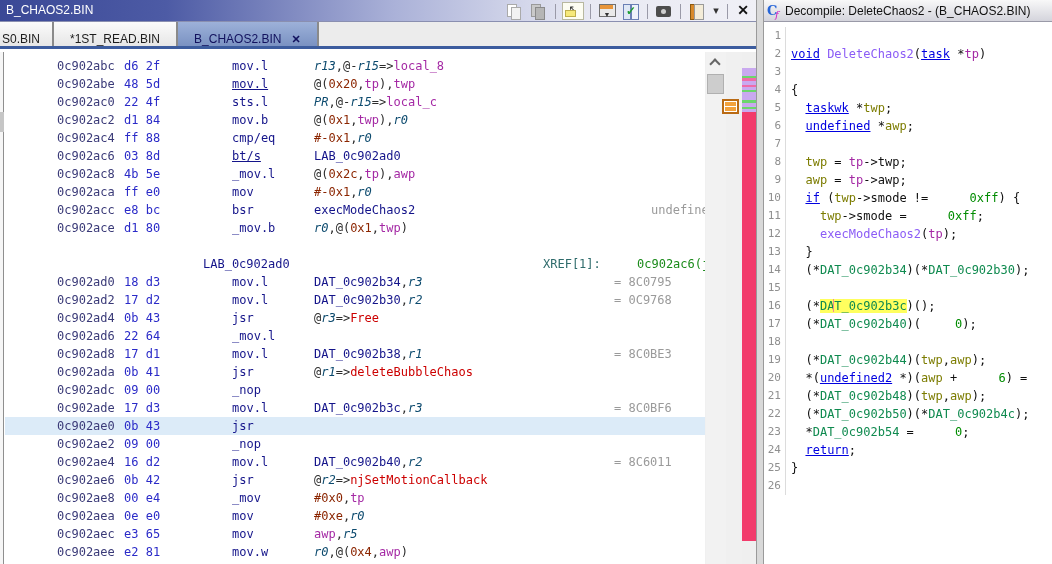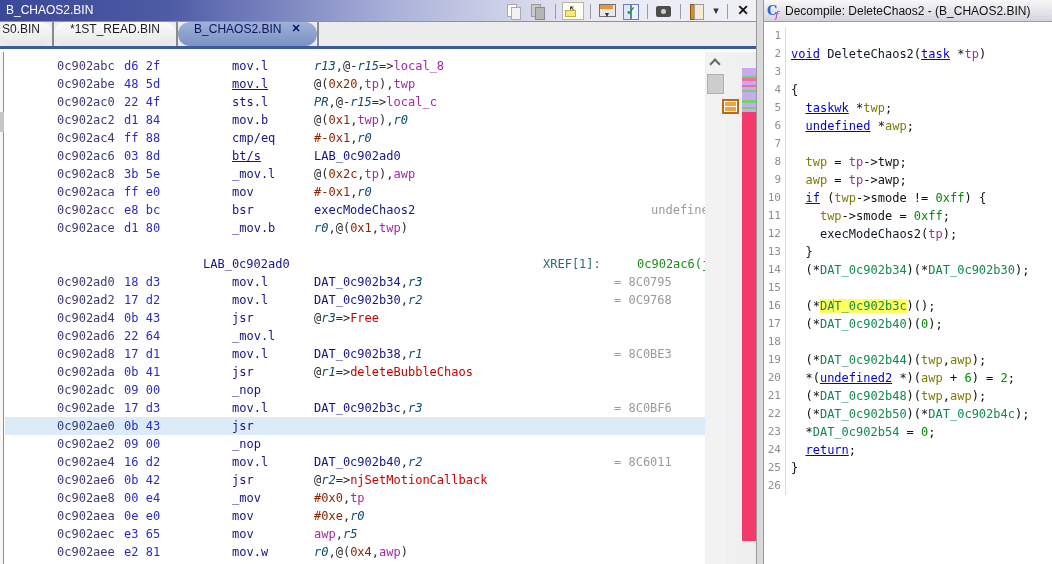--- a/index.html
+++ b/index.html
@@ -32,22 +32,22 @@
   .ic-diff-view span { top:2px; color:#1f9e32; font-weight:bold; font-size:12px; z-index:1; }
   .ic-camera-snapshot::before { content:""; position:absolute; left:2px; top:4px; width:15px; height:11px; background:#4d4d4d; border-radius:2px; }
   .ic-camera-snapshot::after { content:""; position:absolute; left:7px; top:7px; width:5px; height:5px; background:#cfcfcf; border-radius:50%; }
   .ic-bookmark-margin::before { content:""; position:absolute; left:3px; top:2px; width:4px; height:14px; background:#d98a2b; border:1px solid #8a5a10; }
   .ic-bookmark-margin::after { content:""; position:absolute; left:7px; top:2px; width:8px; height:14px; background:#f4ecd8; border:1px solid #9a9a9a; }
   .ic-dropdown-arrow { width:10px; } .ic-dropdown-arrow span { top:2px; color:#333; }
   .ic-close { width:18px; } .ic-close span { top:0px; font-size:14px; font-weight:bold; color:#111; }
 
   #tabbar { position:absolute; left:0; top:22px; width:756px; height:27px; background:#ececec;
     display:flex; align-items:stretch; border-bottom:3px solid #3c5c9e; }
-  .tab { display:flex; align-items:flex-start; padding:0 16px; font-size:12px; color:#1c1c1c;
-    background:linear-gradient(#fbfbfb,#e6e6e6); white-space:nowrap;border-radius:12px; }
+  .tab { display:flex; align-items:flex-end; padding:0 16px; font-size:12px; color:#1c1c1c;
+    background:linear-gradient(#fbfbfb,#e6e6e6); white-space:nowrap; }
   .tab:first-child { width:52px; padding:0 4px 0 2px; overflow:hidden; }
   .tab.active { background:linear-gradient(#9db1d9,#7a92c2); color:#12125e; }
   .tab.active .tab-close { margin-left:10px; font-size:11px; font-weight:bold; color:#12125e; }
   .tabsep { width:2px; background:#8a8a8a; }
 
   #listing { position:absolute; left:0; top:52px; width:756px; height:512px; background:#fff;
     font-family:"DejaVu Sans Mono", monospace; font-size:12px; overflow:hidden; }
   #left-margin-strip { position:absolute; left:0; top:0; width:4px; height:512px; background:#f6f6f6; border-right:1px solid #8f8f8f; }
   #left-margin-tick { position:absolute; left:0; top:60px; width:4px; height:20px; background:#c6c6c6; }
   #rows { position:absolute; left:5px; top:5px; width:700px; }
@@ -98,25 +98,25 @@
   #dec-icon { font-family:"DejaVu Serif", serif; margin-right:4px; position:relative; width:14px; height:16px; }
   #dec-icon .c { color:#2565d8; font-weight:bold; font-size:13px; position:absolute; left:0; top:0; }
   #dec-icon .f { color:#d020c0; font-style:italic; font-size:10px; position:absolute; left:8px; top:6px; }
   #dec-body { position:absolute; left:0; top:22px; width:288px; height:542px; overflow:hidden;
     font-family:"DejaVu Sans Mono", monospace; font-size:12px; padding-top:5px; }
   .dline { display:flex; height:18px; line-height:18px; }
   .dline .lnum { width:22px; text-align:right; padding-right:4px; color:#8f8f8f; flex:none;
     border-right:1px solid #dcdcdc; font-size:11px; }
   .dline .code { padding-left:5px; white-space:pre; }
   .dk.kw { color:#0000e0;text-decoration:underline; }
-  .dk.fn { color:#0f172a; }
+  .dk.fn { color:#8b5cf6; }
   .dk.var { color:#7c7c00; }
   .dk.param { color:#a428a4; }
   .dk.glob { color:#0f8a4f; }
-  .dk.num { color:#008c00; }
+  .dk.num { color:#008c00;margin-left:34px; }
   .dk.plain { color:#101010; }
   .dk.hl { background:#ffff5e; }
 </style>
 </head>
 <body>
 
 <div id="window">
 
   <div id="left-panel">
     <div id="titlebar">
@@ -167,21 +167,21 @@
       <div id="left-margin-strip">
         <div id="left-margin-tick"></div>
       </div>
       <div id="rows">
           <div class="lrow"><span class="f-addr">0c902abc</span><span class="f-bytes">d6 2f</span><span class="f-mnem">mov.l</span><span class="f-ops"><span class="tk reg">r13</span><span class="tk plain">,@-</span><span class="tk reg">r15</span><span class="tk plain">=&gt;</span><span class="tk var">local_8</span></span></div>
           <div class="lrow"><span class="f-addr">0c902abe</span><span class="f-bytes">48 5d</span><span class="f-mnem u">mov.l</span><span class="f-ops"><span class="tk plain">@(</span><span class="tk num">0x20</span><span class="tk plain">,</span><span class="tk var">tp</span><span class="tk plain">),</span><span class="tk var">twp</span></span></div>
           <div class="lrow"><span class="f-addr">0c902ac0</span><span class="f-bytes">22 4f</span><span class="f-mnem">sts.l</span><span class="f-ops"><span class="tk reg">PR</span><span class="tk plain">,@-</span><span class="tk reg">r15</span><span class="tk plain">=&gt;</span><span class="tk var">local_c</span></span></div>
           <div class="lrow"><span class="f-addr">0c902ac2</span><span class="f-bytes">d1 84</span><span class="f-mnem">mov.b</span><span class="f-ops"><span class="tk plain">@(</span><span class="tk num">0x1</span><span class="tk plain">,</span><span class="tk var">twp</span><span class="tk plain">),</span><span class="tk reg">r0</span></span></div>
           <div class="lrow"><span class="f-addr">0c902ac4</span><span class="f-bytes">ff 88</span><span class="f-mnem">cmp/eq</span><span class="f-ops"><span class="tk num">#-0x1</span><span class="tk plain">,</span><span class="tk reg">r0</span></span></div>
           <div class="lrow"><span class="f-addr">0c902ac6</span><span class="f-bytes">03 8d</span><span class="f-mnem u">bt/s</span><span class="f-ops"><span class="tk lab">LAB_0c902ad0</span></span></div>
-          <div class="lrow"><span class="f-addr">0c902ac8</span><span class="f-bytes">3b 5e</span><span class="f-mnem">_mov.l</span><span class="f-ops"><span class="tk plain">@(</span><span class="tk num">0x2c</span><span class="tk plain">,</span><span class="tk var">tp</span><span class="tk plain">),</span><span class="tk var">awp</span></span></div>
+          <div class="lrow"><span class="f-addr">0c902ac8</span><span class="f-bytes">4b 5e</span><span class="f-mnem">_mov.l</span><span class="f-ops"><span class="tk plain">@(</span><span class="tk num">0x2c</span><span class="tk plain">,</span><span class="tk var">tp</span><span class="tk plain">),</span><span class="tk var">awp</span></span></div>
           <div class="lrow"><span class="f-addr">0c902aca</span><span class="f-bytes">ff e0</span><span class="f-mnem">mov</span><span class="f-ops"><span class="tk num">#-0x1</span><span class="tk plain">,</span><span class="tk reg">r0</span></span></div>
           <div class="lrow"><span class="f-addr">0c902acc</span><span class="f-bytes">e8 bc</span><span class="f-mnem">bsr</span><span class="f-ops"><span class="tk sym">execModeChaos2</span></span><span class="f-comment" style="left: 646px; width: 54px;">undefined</span></div>
           <div class="lrow"><span class="f-addr">0c902ace</span><span class="f-bytes">d1 80</span><span class="f-mnem">_mov.b</span><span class="f-ops"><span class="tk reg">r0</span><span class="tk plain">,@(</span><span class="tk num">0x1</span><span class="tk plain">,</span><span class="tk var">twp</span><span class="tk plain">)</span></span></div>
           <div class="lrow"></div>
           <div class="lrow"><span class="f-label">LAB_0c902ad0</span><span class="f-xreflab">XREF[1]:</span><span class="f-xrefaddr">0c902ac6(j)</span></div>
           <div class="lrow"><span class="f-addr">0c902ad0</span><span class="f-bytes">18 d3</span><span class="f-mnem">mov.l</span><span class="f-ops"><span class="tk sym">DAT_0c902b34</span><span class="tk plain">,</span><span class="tk reg">r3</span></span><span class="f-comment" style="left: 609px; width: 91px;">= 8C0795</span></div>
           <div class="lrow"><span class="f-addr">0c902ad2</span><span class="f-bytes">17 d2</span><span class="f-mnem">mov.l</span><span class="f-ops"><span class="tk sym">DAT_0c902b30</span><span class="tk plain">,</span><span class="tk reg">r2</span></span><span class="f-comment" style="left: 609px; width: 91px;">= 0C9768</span></div>
           <div class="lrow"><span class="f-addr">0c902ad4</span><span class="f-bytes">0b 43</span><span class="f-mnem">jsr</span><span class="f-ops"><span class="tk plain">@</span><span class="tk reg">r3</span><span class="tk plain">=&gt;</span><span class="tk ref">Free</span></span></div>
           <div class="lrow"><span class="f-addr">0c902ad6</span><span class="f-bytes">22 64</span><span class="f-mnem">_mov.l</span></div>
           <div class="lrow"><span class="f-addr">0c902ad8</span><span class="f-bytes">17 d1</span><span class="f-mnem">mov.l</span><span class="f-ops"><span class="tk sym">DAT_0c902b38</span><span class="tk plain">,</span><span class="tk reg">r1</span></span><span class="f-comment" style="left: 609px; width: 91px;">= 8C0BE3</span></div>

